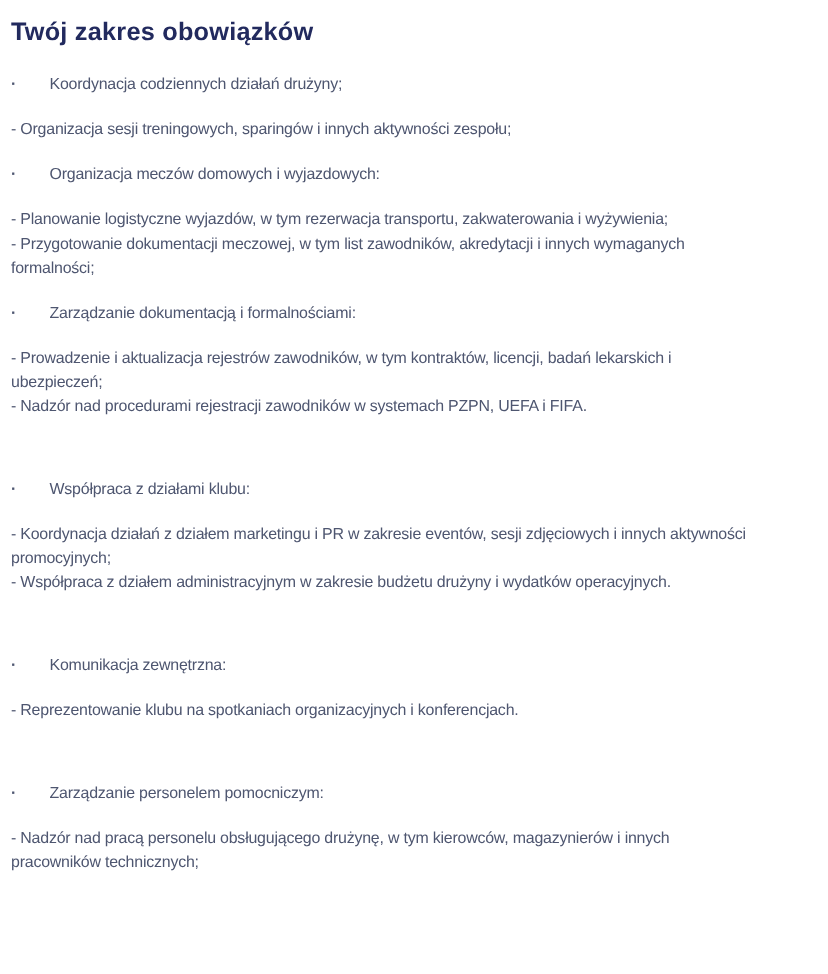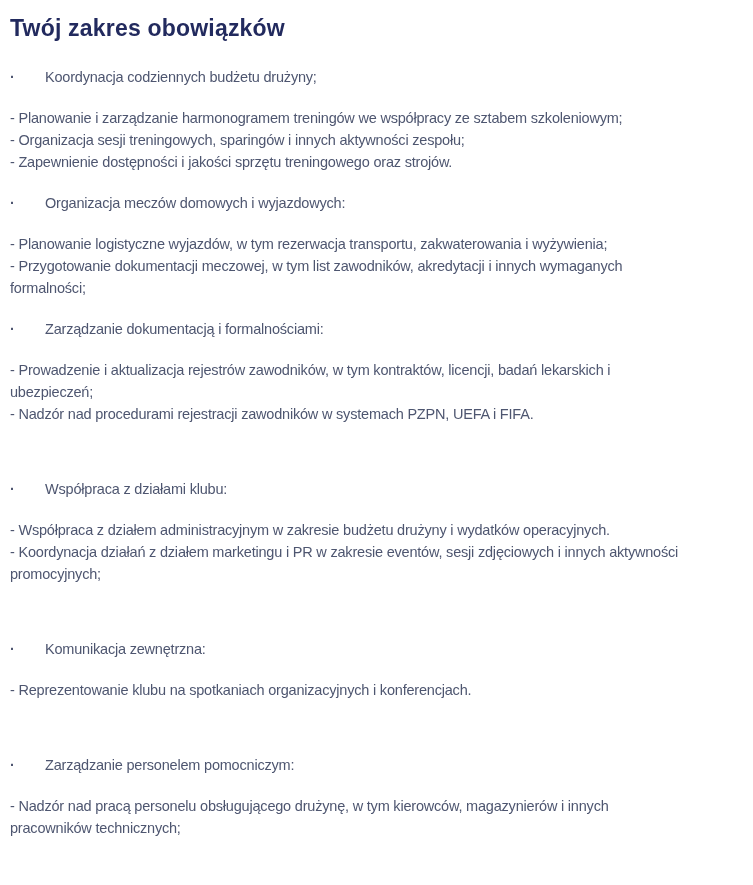--- a/index.html
+++ b/index.html
@@ -64,26 +64,24 @@
 </head>
 <body>
 
 <div class="page">
   <h2 class="page-title">Twój zakres obowiązków</h2>
 
   <div class="duties-list">
       <div class="duty-section">
         <div class="bullet-line">
           <span class="dot">·</span>
-          <span class="bullet-text">Koordynacja codziennych budżetu drużyny;</span>
+          <span class="bullet-text">Koordynacja codziennych działań drużyny;</span>
         </div>
         <div class="detail-block">
-          <div class="detail-line">- Planowanie i zarządzanie harmonogramem treningów we współpracy ze sztabem szkoleniowym;</div>
           <div class="detail-line">- Organizacja sesji treningowych, sparingów i innych aktywności zespołu;</div>
-          <div class="detail-line">- Zapewnienie dostępności i jakości sprzętu treningowego oraz strojów.</div>
         </div>
       </div>
       <div class="duty-section">
         <div class="bullet-line">
           <span class="dot">·</span>
           <span class="bullet-text">Organizacja meczów domowych i wyjazdowych:</span>
         </div>
         <div class="detail-block">
           <div class="detail-line">- Planowanie logistyczne wyjazdów, w tym rezerwacja transportu, zakwaterowania i wyżywienia;</div>
           <div class="detail-line">- Przygotowanie dokumentacji meczowej, w tym list zawodników, akredytacji i innych wymaganych formalności;</div>
@@ -98,22 +96,22 @@
           <div class="detail-line">- Prowadzenie i aktualizacja rejestrów zawodników, w tym kontraktów, licencji, badań lekarskich i ubezpieczeń;</div>
           <div class="detail-line">- Nadzór nad procedurami rejestracji zawodników w systemach PZPN, UEFA i FIFA.</div>
         </div>
       </div>
       <div class="duty-section">
         <div class="bullet-line">
           <span class="dot">·</span>
           <span class="bullet-text">Współpraca z działami klubu:</span>
         </div>
         <div class="detail-block">
+          <div class="detail-line">- Koordynacja działań z działem marketingu i PR w zakresie eventów, sesji zdjęciowych i innych aktywności promocyjnych;</div>
           <div class="detail-line">- Współpraca z działem administracyjnym w zakresie budżetu drużyny i wydatków operacyjnych.</div>
-          <div class="detail-line">- Koordynacja działań z działem marketingu i PR w zakresie eventów, sesji zdjęciowych i innych aktywności promocyjnych;</div>
         </div>
       </div>
       <div class="duty-section">
         <div class="bullet-line">
           <span class="dot">·</span>
           <span class="bullet-text">Komunikacja zewnętrzna:</span>
         </div>
         <div class="detail-block">
           <div class="detail-line">- Reprezentowanie klubu na spotkaniach organizacyjnych i konferencjach.</div>
         </div>

